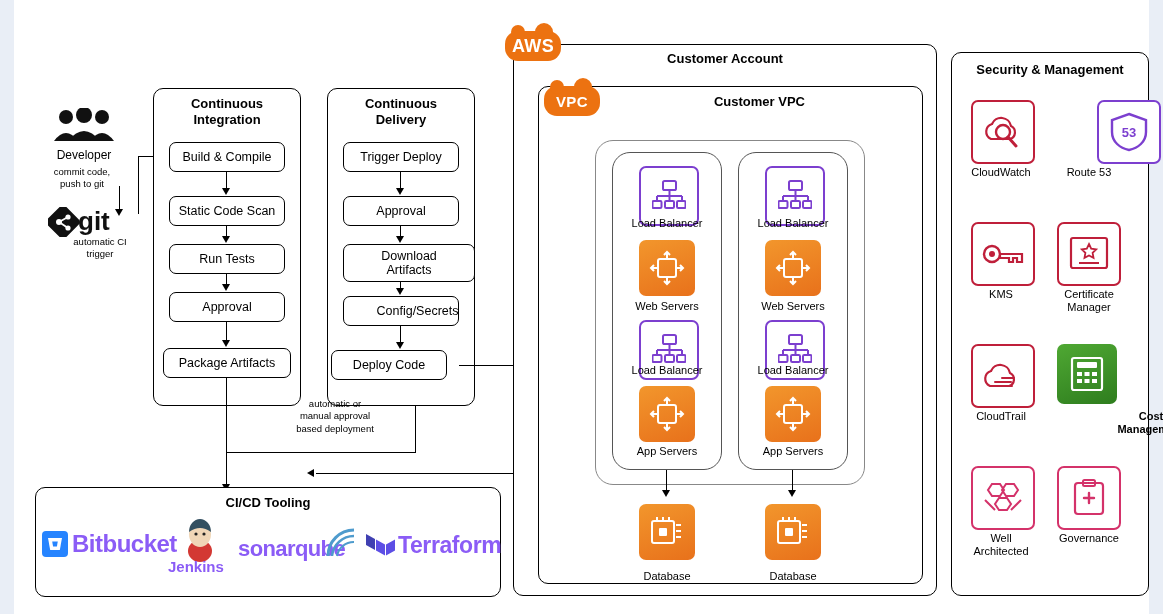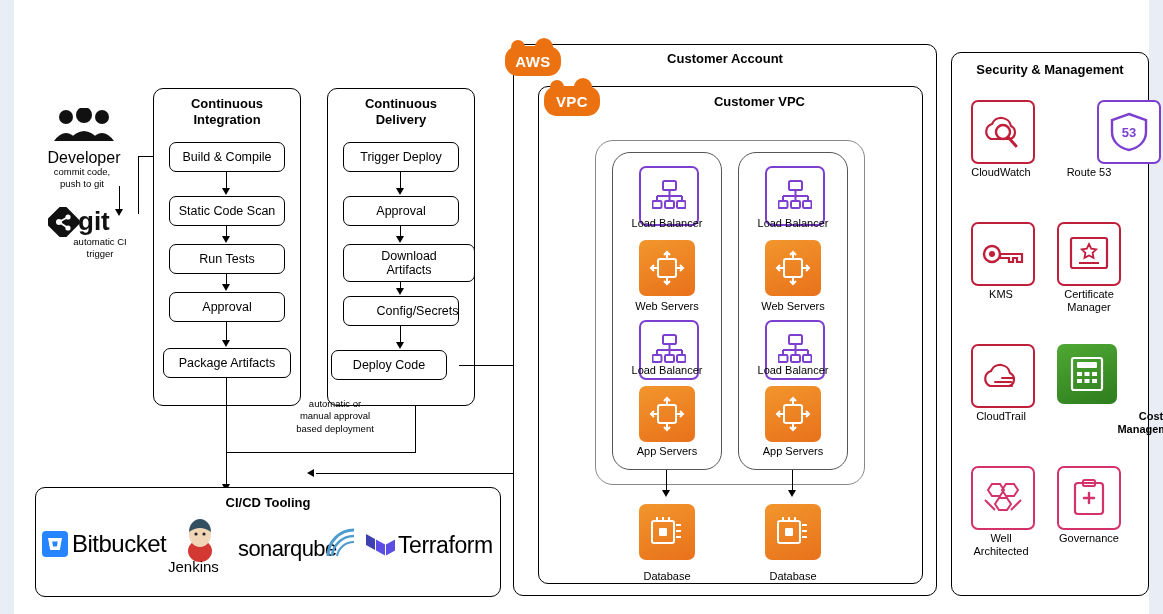--- a/index.html
+++ b/index.html
@@ -76,39 +76,39 @@
   .tile svg{display:block;}
   .tile-orange{background:linear-gradient(160deg,#f2962c,#e8711b);}
   .tile-red{background:#fff;border:2px solid #bf1f3a;}
   .tile-purpleborder{background:#fff;border:2px solid #7c3fcf;}
   .tile-green{background:linear-gradient(160deg,#4fa833,#2e7d1e);}
   .tile-pink{background:#fff;border:2px solid #d4326a;}
 
   .svcname{position:absolute;font-size:11px;text-align:center;color:#000;line-height:1.2;}
 
   
-  .logo-text{position:absolute;font-weight:normal;color:#000000;text-align:center;}
+  .logo-text{position:absolute;font-weight:bold;color:#8b5cf6;text-align:center;}
 </style>
 </head>
 <body>
 
 <div class="edge-band edge-left"></div>
 <div class="edge-band edge-right"></div>
 
 <div class="abs" style="left:52px;top:108px;width:64px;height:34px;">
   <svg width="64" height="34" viewBox="0 0 64 34">
     <circle cx="14" cy="9" r="7" fill="#111"></circle>
     <circle cx="32" cy="7" r="8" fill="#111"></circle>
     <circle cx="50" cy="9" r="7" fill="#111"></circle>
     <path d="M2 33 q12 -16 24 0 z" fill="#111"></path>
     <path d="M16 33 q16 -20 32 0 z" fill="#111"></path>
     <path d="M38 33 q12 -16 24 0 z" fill="#111"></path>
   </svg>
 </div>
-<div class="lbl" style="left:32px;top:148px;width:104px;font-size:16px;">Developer</div>
+<div class="lbl" style="left:32px;top:148px;width:104px;font-size:12px;">Developer</div>
 <div class="small" style="left:18px;top:166px;width:128px;white-space:pre-line;">commit code,
 push to git</div>
 
 <div class="ln lnv" style="left:119px;top:186px;height:24px;"></div>
 <div class="arrow-d" style="left:115px;top:209px;"></div>
 
 <div class="abs" style="left:48px;top:207px;width:100px;height:30px;">
   <svg width="100" height="30" viewBox="0 0 100 30">
     <g transform="translate(2,2)">
       <rect x="0" y="0" width="26" height="26" rx="4" transform="rotate(45 13 13)" fill="#111"></rect>
@@ -227,21 +227,21 @@
   <svg width="30" height="30" viewBox="0 0 30 30">
     <polygon points="0,4 9,9 9,20 0,15" fill="#4040b2"></polygon>
     <polygon points="10,9.5 19,14.5 19,25.5 10,20.5" fill="#5c4ee5"></polygon>
     <polygon points="20,14.5 29,9.5 29,20.5 20,25.5" fill="#5c4ee5"></polygon>
   </svg>
 </div>
 <div class="logo-text" style="left:398px;top:532px;font-size:23px;letter-spacing:-.4px;">Terraform</div>
 
 <div class="rbox" style="left:513px;top:44px;width:424px;height:552px;"></div>
 <div class="title" style="left:513px;top:51px;width:424px;">Customer Account</div>
-<div class="cloud-tag" style="left:505px;top:46px;width:56px;height:30px;font-size:15px;">
+<div class="cloud-tag" style="left:505px;top:31px;width:56px;height:30px;font-size:18px;">
   <span class="cloud-txt">AWS</span>
 </div>
 
 <div class="rbox" style="left:538px;top:86px;width:385px;height:498px;"></div>
 <div class="title" style="left:538px;top:94px;width:385px;margin-left:29px;">Customer VPC</div>
 <div class="cloud-tag" style="left:544px;top:86px;width:56px;height:30px;font-size:15px;">
   <span class="cloud-txt">VPC</span>
 </div>
 
 <div class="rbox" style="left:595px;top:140px;width:270px;height:345px;border-color:#888;border-radius:18px;"></div>

